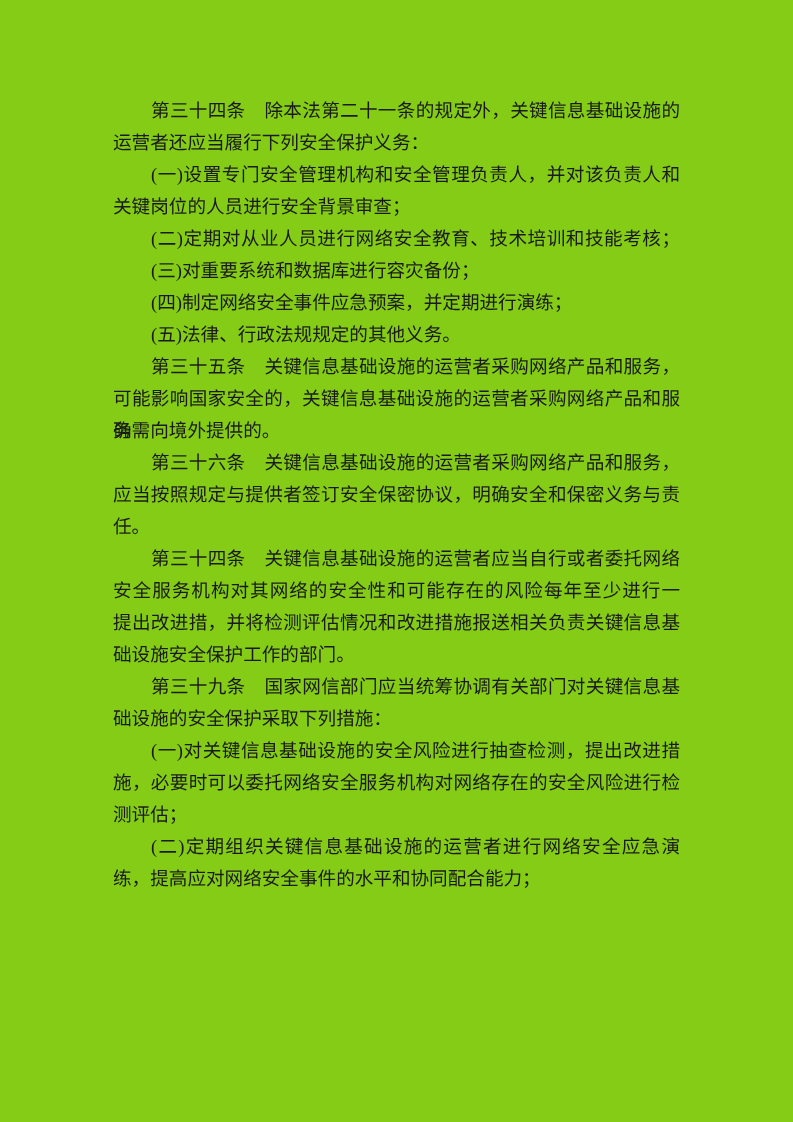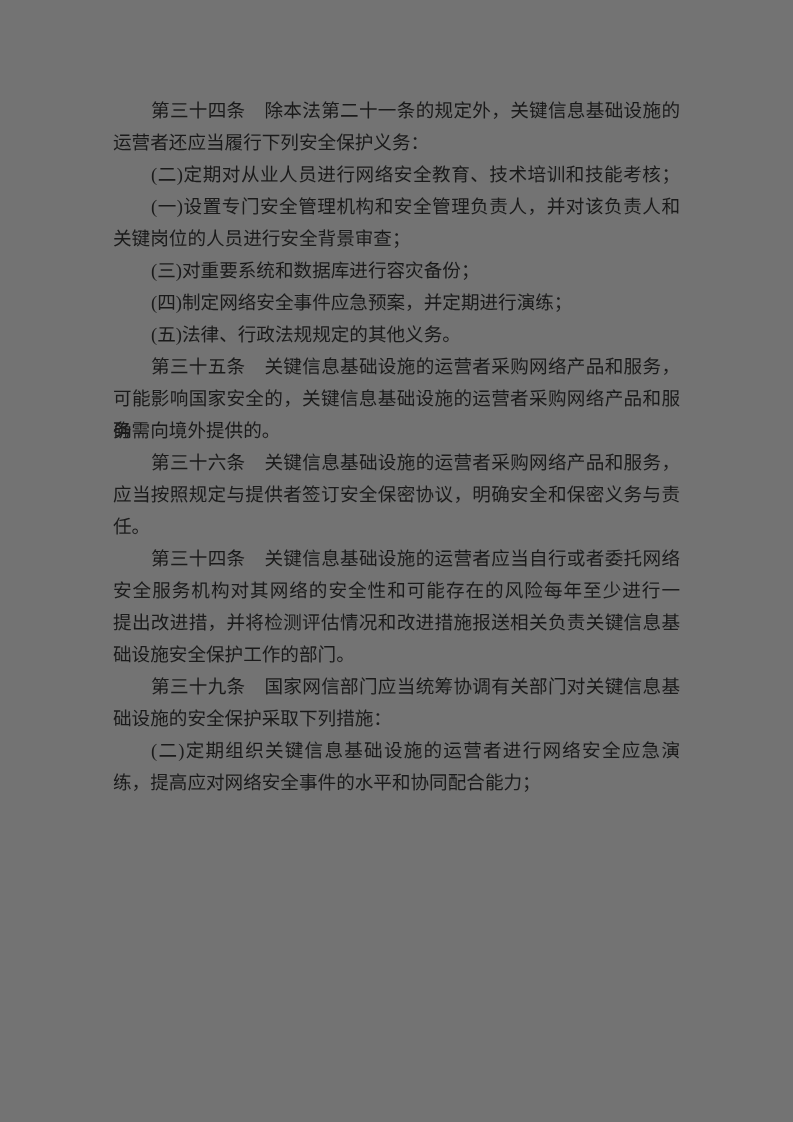--- a/index.html
+++ b/index.html
@@ -4,21 +4,21 @@
 <style>
   html, body {
     margin: 0;
     padding: 0;
     background: #ffffff;
   }
   .page {
     position: relative;
     width: 793px;
     height: 1122px;
-    background: #737373;
+    background: #84cc16;
     overflow: hidden;
     font-family: "Liberation Serif", "DejaVu Serif", serif;
   }
   .text-block {
     position: absolute;
     left: 113px;
     top: 95px;
     width: 567px;
     color: #1a1a1a;
     font-size: 18.6px;
@@ -44,25 +44,25 @@
 </head>
 <body>
 
 <div class="page">
   <div class="text-block" style="color: rgb(26, 26, 26);">
       <div class="paragraph">
         <div class="line indent just">第三十四条　除本法第二十一条的规定外，关键信息基础设施的</div>
         <div class="line">运营者还应当履行下列安全保护义务：</div>
       </div>
       <div class="paragraph">
-        <div class="line indent just">(二)定期对从业人员进行网络安全教育、技术培训和技能考核；</div>
+        <div class="line indent just">(一)设置专门安全管理机构和安全管理负责人，并对该负责人和</div>
+        <div class="line">关键岗位的人员进行安全背景审查；</div>
       </div>
       <div class="paragraph">
-        <div class="line indent just">(一)设置专门安全管理机构和安全管理负责人，并对该负责人和</div>
-        <div class="line">关键岗位的人员进行安全背景审查；</div>
+        <div class="line indent just">(二)定期对从业人员进行网络安全教育、技术培训和技能考核；</div>
       </div>
       <div class="paragraph">
         <div class="line indent">(三)对重要系统和数据库进行容灾备份；</div>
       </div>
       <div class="paragraph">
         <div class="line indent">(四)制定网络安全事件应急预案，并定期进行演练；</div>
       </div>
       <div class="paragraph">
         <div class="line indent">(五)法律、行政法规规定的其他义务。</div>
       </div>
@@ -80,17 +80,22 @@
         <div class="line indent just">第三十四条　关键信息基础设施的运营者应当自行或者委托网络</div>
         <div class="line just">安全服务机构对其网络的安全性和可能存在的风险每年至少进行一</div>
         <div class="line just">提出改进措，并将检测评估情况和改进措施报送相关负责关键信息基</div>
         <div class="line">础设施安全保护工作的部门。</div>
       </div>
       <div class="paragraph">
         <div class="line indent just">第三十九条　国家网信部门应当统筹协调有关部门对关键信息基</div>
         <div class="line">础设施的安全保护采取下列措施：</div>
       </div>
       <div class="paragraph">
+        <div class="line indent just">(一)对关键信息基础设施的安全风险进行抽查检测，提出改进措</div>
+        <div class="line just">施，必要时可以委托网络安全服务机构对网络存在的安全风险进行检</div>
+        <div class="line">测评估；</div>
+      </div>
+      <div class="paragraph">
         <div class="line indent just">(二)定期组织关键信息基础设施的运营者进行网络安全应急演</div>
         <div class="line">练，提高应对网络安全事件的水平和协同配合能力；</div>
       </div>
     </div>
 </div>
 
 </body></html>

